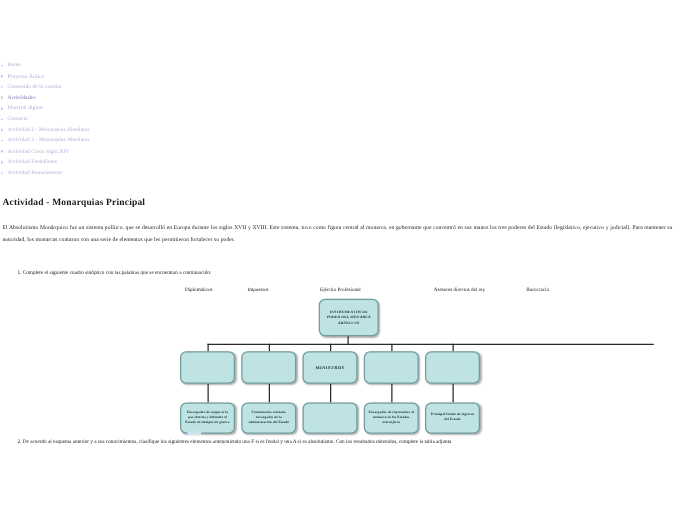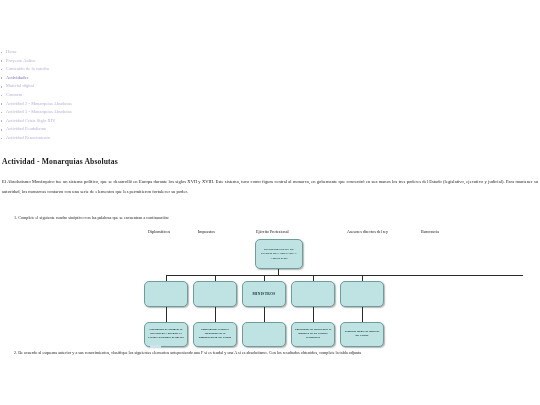--- a/index.html
+++ b/index.html
@@ -184,21 +184,21 @@
 
   <ul class="navlist activity-list">
     <li><span>Actividad 2 - Monarquias Absolutas</span></li>
     <li><span>Actividad 3 - Monarquias Absolutas</span></li>
     <li><span>Actividad Crisis Siglo XIV</span></li>
     <li><span>Actividad Feudalismo</span></li>
     <li><span>Actividad Renacimiento</span></li>
   </ul>
 </div>
 
-<h1 class="page-title">Actividad - Monarquias Absolutas</h1>
+<h1 class="page-title">Actividad - Monarquias Principal</h1>
 
 <p class="intro">El Absolutismo Monárquico fue un sistema político, que se desarrolló en Europa durante los siglos XVII y XVIII. Este sistema, tuvo como figura central al monarca, en gobernante que concentró en sus manos los tres poderes del Estado (legislativo, ejecutivo y judicial). Para mantener su autoridad, los monarcas contaron con una serie de elementos que les permitieron fortalecer su poder.</p>
 
 <p class="exercise-1">1. Complete el siguiente cuadro sinóptico con las palabras que se encuentran a continuación:</p>
 
 <div class="wordbank">
   <span class="wb0">Diplomáticos</span>
   <span class="wb1">Impuestos</span>
   <span class="wb2">Ejército Profesional</span>
   <span class="wb3">Asesores directos del rey</span>

